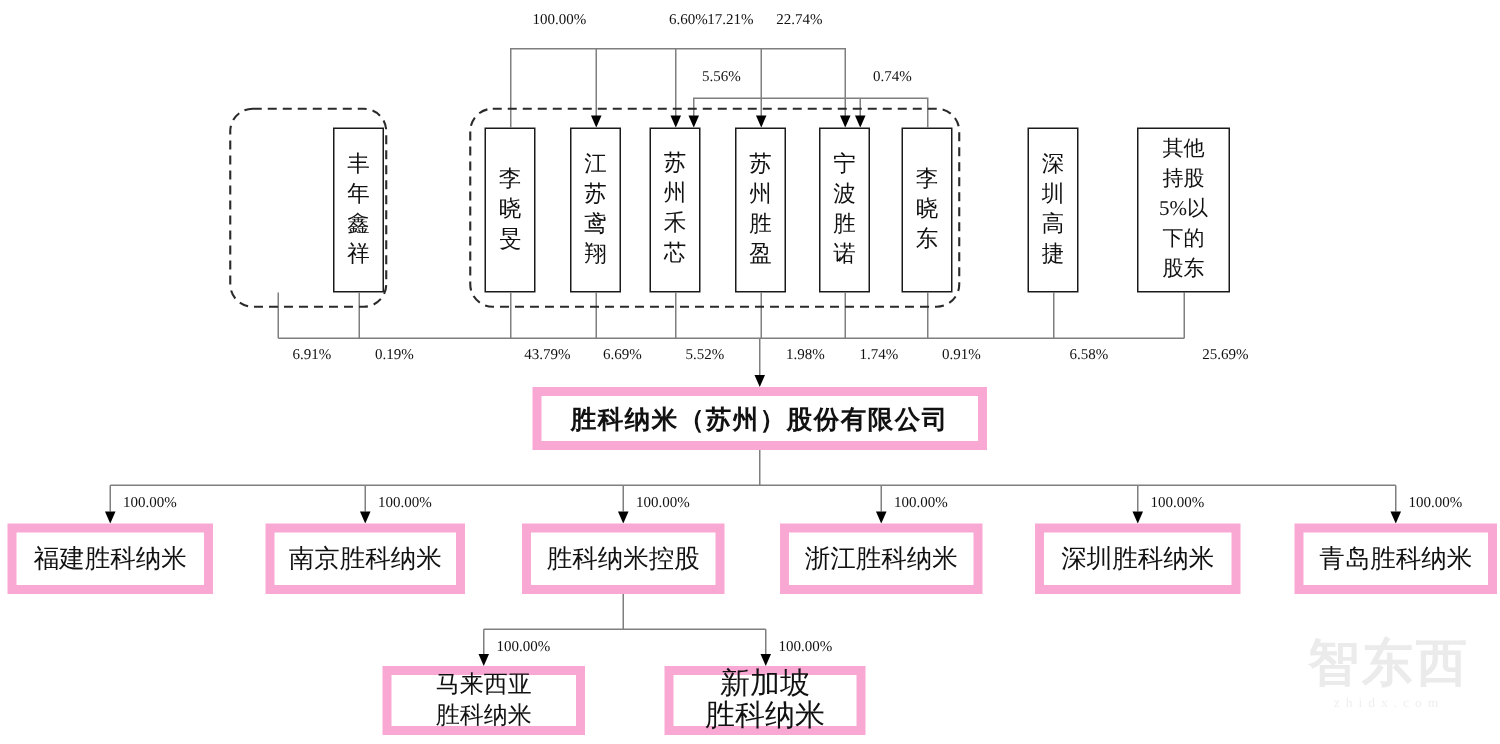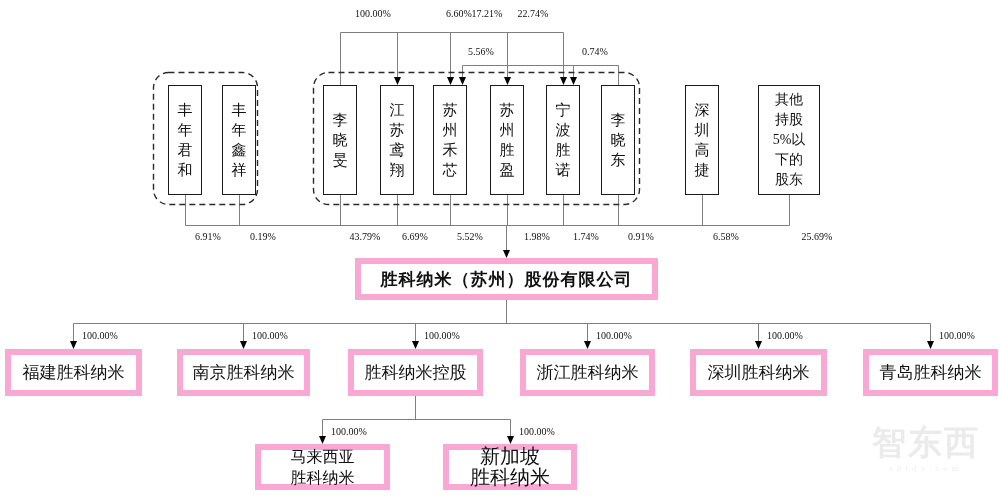--- a/index.html
+++ b/index.html
@@ -100,33 +100,30 @@
     </g>
   </svg>
 
   <div class="pct ctr" style="left:373px;top:7px;">100.00%</div>
   <div class="pct ctr" style="left:431px;top:7px;margin-left:28px;">6.60%</div>
   <div class="pct ctr" style="left:487px;top:7px;">17.21%</div>
   <div class="pct ctr" style="left:533px;top:7px;">22.74%</div>
   <div class="pct ctr" style="left:481px;top:45px;">5.56%</div>
   <div class="pct ctr" style="left:595px;top:45px;">0.74%</div>
 
-  <div class="vbox" style="left:168px;">
-      <span class="vtxt">丰年君和</span>
-    </div>
   <div class="vbox" style="left:222px;">
       <span class="vtxt">丰年鑫祥</span>
     </div>
   <div class="vbox bold" style="left:323px;">
       <span class="vtxt">李晓旻</span>
     </div>
   <div class="vbox" style="left:380px;">
       <span class="vtxt">江苏鸢翔</span>
     </div>
-  <div class="vbox" style="left:433px;">
+  <div class="vbox" style="left:433px;font-family:Liberation Mono, monospace;">
       <span class="vtxt">苏州禾芯</span>
     </div>
   <div class="vbox" style="left:490px;">
       <span class="vtxt">苏州胜盈</span>
     </div>
   <div class="vbox" style="left:546px;">
       <span class="vtxt">宁波胜诺</span>
     </div>
   <div class="vbox" style="left:601px;">
       <span class="vtxt">李晓东</span>

